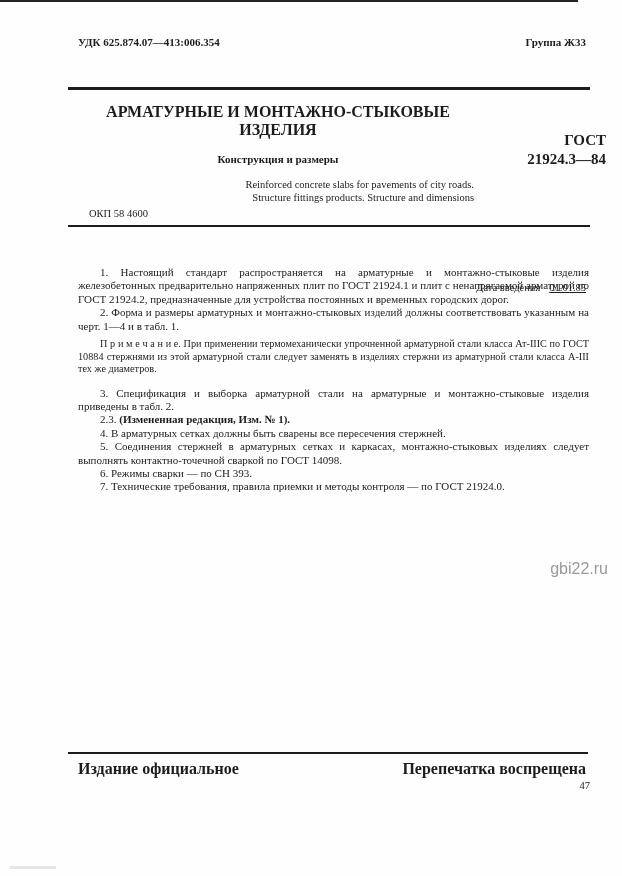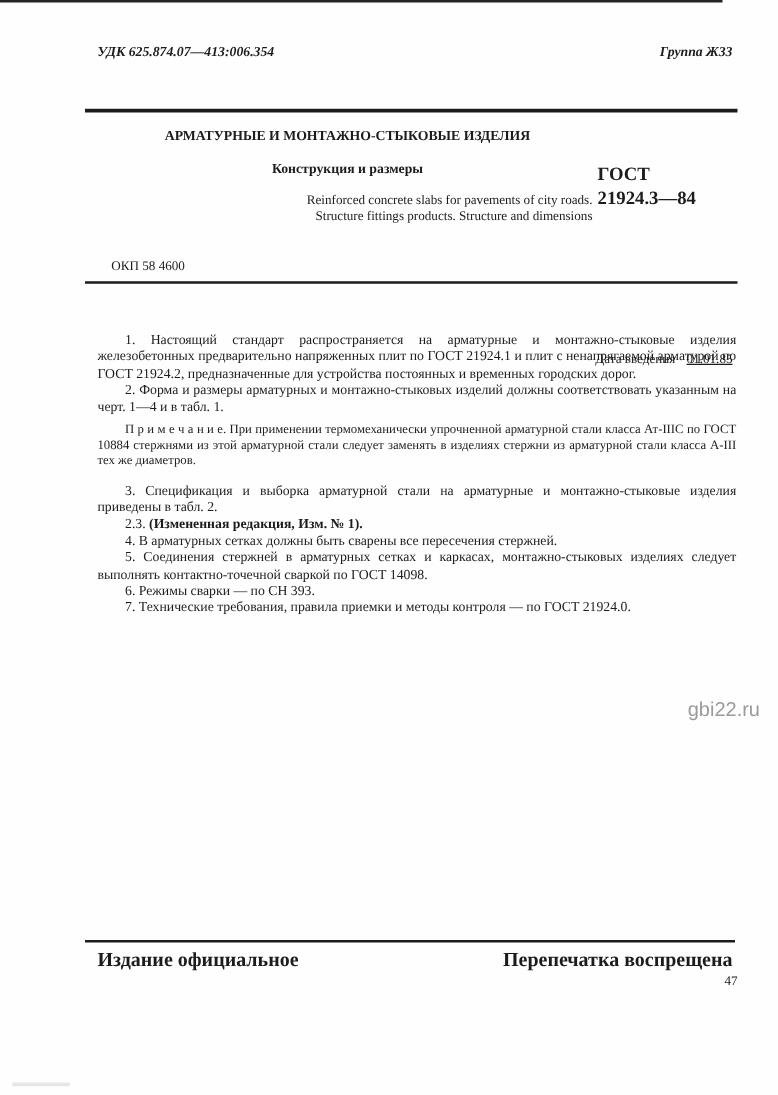--- a/index.html
+++ b/index.html
@@ -12,43 +12,43 @@
     color: #1c1c1c;
     overflow: hidden;
   }
   .top-edge {
     position: absolute; top: 0; left: 0;
     width: 578px; height: 2px; background: #242424;
   }
   .udk-row {
     position: absolute; top: 36px; left: 78px; width: 508px;
     display: flex; justify-content: space-between;
-    font-size: 11px; font-weight: bold; font-style: italic;
+    font-size: 11px; font-weight: bold;
   }
   .kind-row {
     position: absolute; top: 62px; left: 78px; width: 507px;
     display: flex; justify-content: space-between;
     font-size: 13.5px; font-weight: bold;
   }
   .kind-row span { letter-spacing: 7px; white-space: nowrap; }
   .header-rule {
     position: absolute; top: 87px; left: 68px;
     width: 522px; height: 3px; background: #1c1c1c;
   }
   .title-block {
     position: absolute; top: 103px; left: 82px; width: 392px;
     text-align: center;
   }
   .subject { font-size: 11.5px; font-weight: bold; margin: 0 0 12px 0; }
-  .main-title { font-size: 11px; font-weight: bold; margin: 0 0 14px 0; }
+  .main-title { font-size: 16px; font-weight: bold; margin: 0 0 14px 0; }
   .subtitle { font-size: 11px; font-weight: bold; margin: 0 0 14px 0; }
   .en-line { font-size: 10.5px; line-height: 12.5px; margin: 0; text-align: right; }
   .designation {
     position: absolute; top: 131px; left: 478px; width: 128px;
-    text-align: left; font-size: 15px; font-weight: bold; line-height: 19px;
+    text-align: right; font-size: 15px; font-weight: bold; line-height: 19px;
   }
   .okp { position: absolute; top: 208px; left: 89px; font-size: 10.5px; text-align: center; }
   .okp-rule {
     position: absolute; top: 225px; left: 68px;
     width: 522px; height: 2px; background: #1c1c1c;
   }
   .date-row {
     position: absolute; top: 236px; left: 68px; width: 518px;
     text-align: right; font-size: 10.5px; font-weight: normal; margin-top: 46px;
   }

